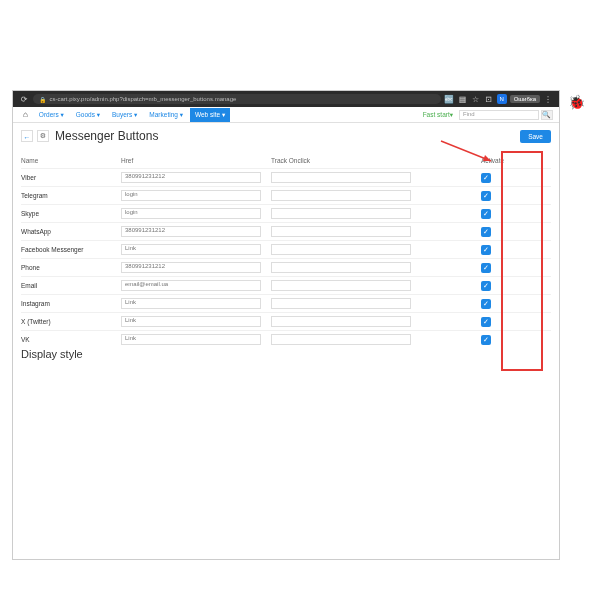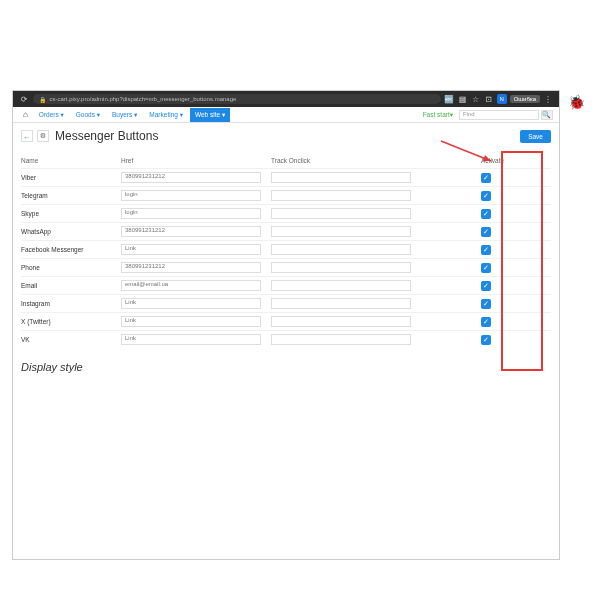--- a/index.html
+++ b/index.html
@@ -32,21 +32,21 @@
   .col-href { width: 150px; }
   .col-track { width: 150px; }
   .col-act { flex: 1; text-align: left; padding-left: 60px; }
   .row { display: flex; align-items: center; padding: 3px 0; border-top: 1px solid #f0f0f0; }
   .row .name { width: 100px; font-size: 6.5px; color: #333; }
   .row .href { width: 150px; }
   .row .track { width: 150px; }
   .row .act { flex: 1; padding-left: 60px; }
   .inp { border: 1px solid #ddd; height: 11px; width: 140px; font-size: 6px; padding: 0 3px; color: #777; background: #fff; }
   .chk { width: 10px; height: 10px; background: #1e88e5; border-radius: 2px; display: inline-flex; align-items: center; justify-content: center; color: #fff; font-size: 7px; }
-  .section-h { font-size: 11px; color: #333; margin-top: 13px; font-style: italic; }
+  .section-h { font-size: 11px; color: #333; margin-top: 0; }
   .highlight { position: absolute; border: 2px solid #e53935; pointer-events: none; }
   .hl-col { top: 60px; right: 16px; width: 42px; height: 220px; }
   .arrow { position: absolute; top: 48px; right: 60px; width: 60px; height: 30px; pointer-events: none; }
   .arrow svg { width: 100%; height: 100%; }
   .bug-ic { position: absolute; top: 94px; right: 14px; font-size: 14px; color: #888; }
 </style>
 </head>
 <body>
 
 <div class="frame">

